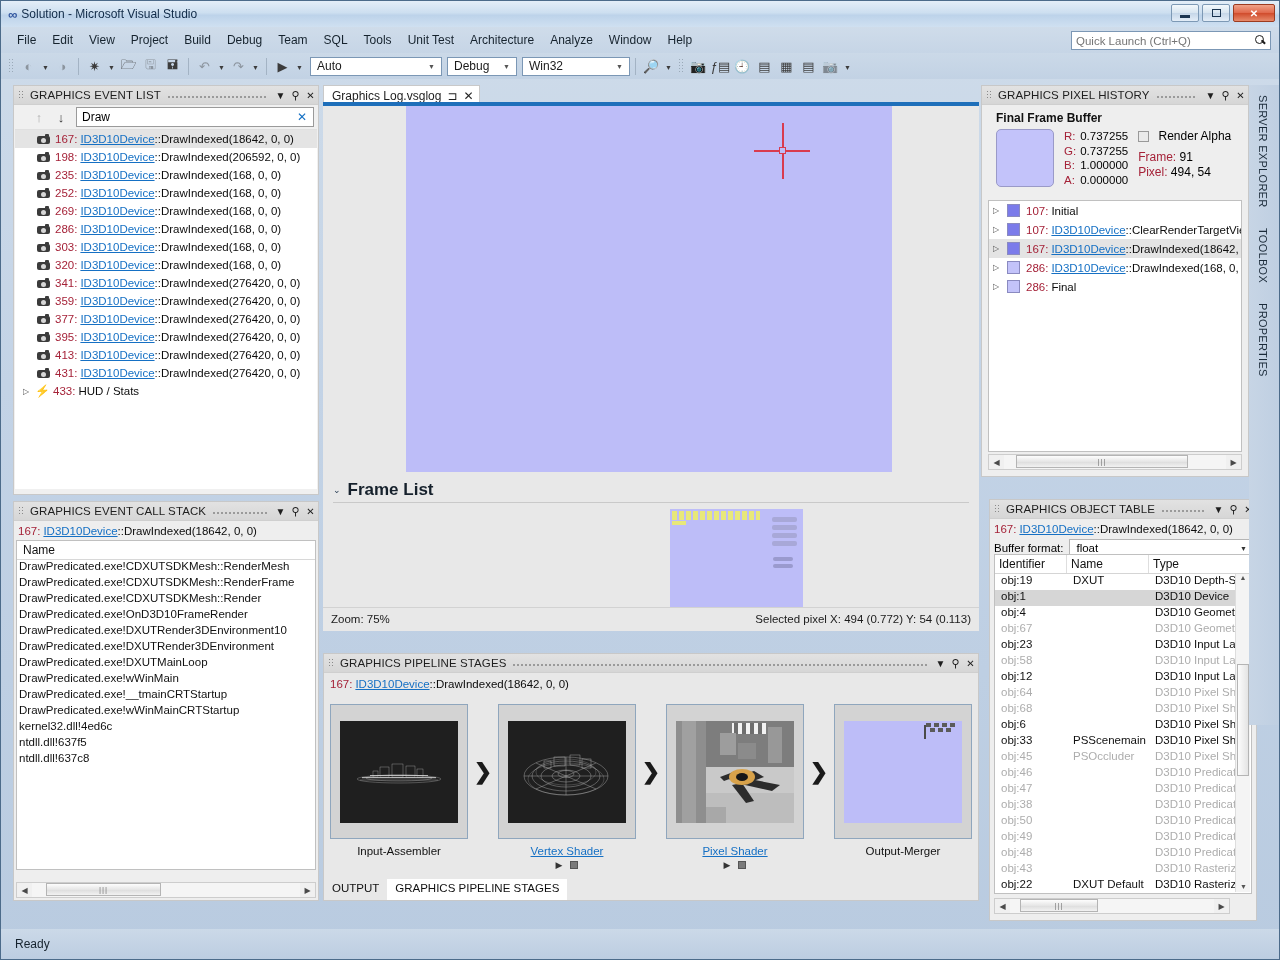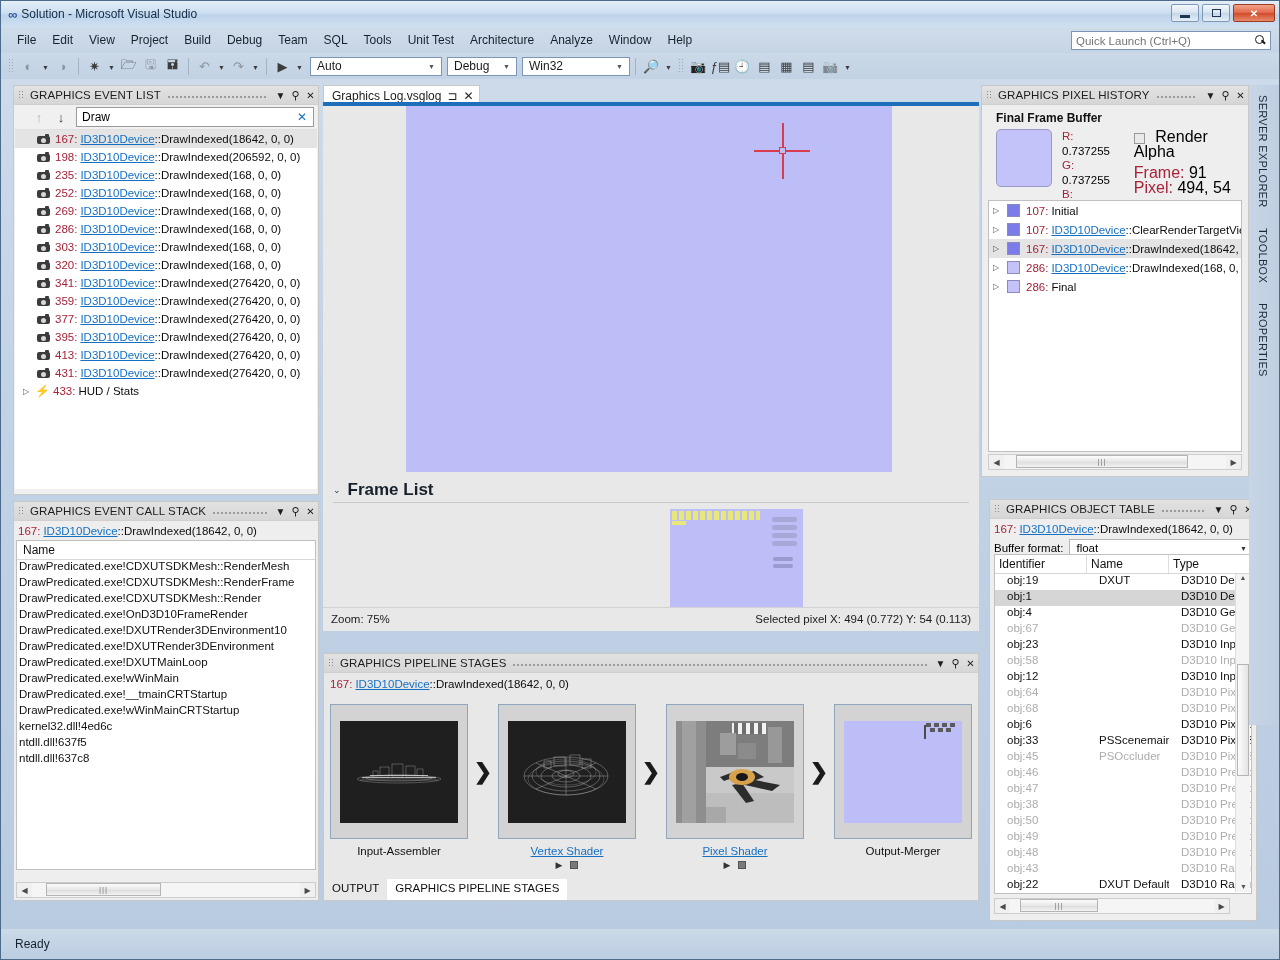--- a/index.html
+++ b/index.html
@@ -216,21 +216,21 @@
   .btab.active { background:#fff; }
 
   
   #pixhist { left:980px; top:84px; width:268px; height:392px;
      background:#eeeeee; border:1px solid #c8c8c8;}
   .fb-title { font-size:12px; font-weight:bold; color:#111; padding: 6px 2px 4px 14px; }
   .fb-body { display:flex; padding: 0 0 0 14px; gap: 10px; }
   .fb-swatch { width:58px;height:58px;background:#c3c3fa;border:1px solid #9a9ac8;border-radius:5px;}
   .fb-vals { font-size:11.5px; line-height:14.6px; }
   .fb-vals .k { color:#a52238; display:inline-block; width:13px; }
-  .fb-right { font-size:16px; line-height:15px; }
+  .fb-right { font-size:12px; line-height:15px; }
   .chk { width:11px;height:11px;border:1px solid #999;background:#eaeaea;
      display:inline-block; vertical-align:-2px; margin-right:6px;}
   .fb-meta .k { color:#a52238; }
   .ph-list { position:absolute; left:6px; top:114px; width:254px; height:252px;
      background:#fff; border:1px solid #c0c0c0; overflow:hidden;}
   .ph-row { height:19px; display:flex; align-items:center; font-size:11.5px;
      padding-left:4px; white-space:nowrap;}
   .ph-row.sel { background:#e4e4e4; }
   .ph-sw { width:13px;height:13px;border:1px solid #8a8ac0; margin: 0 6px 0 2px; flex:none;}
   .ph-hscroll { position:absolute; left:6px; bottom:6px; width:254px; height:16px;
@@ -245,22 +245,22 @@
      margin-left:6px; display:flex; align-items:center; padding:0 2px 0 6px; font-size:11.5px;}
   .ot-fmt .cb-arrow { margin-left:auto; font-size:7px; color:#333; padding:0 4px;}
   .ot-grid { position:absolute; left:4px; top:54px; width:258px; height:340px;
      background:#fff; border:1px solid #c0c0c0; overflow:hidden;}
   .ot-hdr { display:flex; height:19px; background:#fff; border-bottom:1px solid #d5d5d5;
      font-size:12px; color:#111; }
   .ot-hdr div { padding: 2px 0 0 4px; border-right:1px solid #dedede; }
   .ot-row { display:flex; height:16px; font-size:11.5px; color:#111; }
   .ot-row.sel { background:#d6d6d6; }
   .ot-row.dim { color:#adadad; }
-  .ot-row div { padding-left:12px; overflow:hidden; white-space:nowrap; }
-  .c-id { width:92px; } .c-nm { width:82px; } .c-ty { flex:1; }
+  .ot-row div { padding-left:6px; overflow:hidden; white-space:nowrap; }
+  .c-id { width:72px; } .c-nm { width:82px; } .c-ty { flex:1; }
   .ot-vscroll { position:absolute; right:1px; top:19px; width:15px; bottom:1px;
      background:#f4f4f4; border-left:1px solid #ddd;}
   .ot-hscroll { position:absolute; left:4px; bottom:6px; width:236px; height:16px;
      background:#f0f0f0; border:1px solid #cdcdcd; display:flex; align-items:center;}
 
   
   .sidetabs { position:absolute; right:0; top:84px; width:30px; height:640px;
      background: linear-gradient(to right,#c7d5e5,#bfcfe2); }
   .sidetab { writing-mode: vertical-rl; text-orientation: mixed;
      font-size:11px; color:#1b2b3a; padding: 10px 8px; letter-spacing: .3px;}

